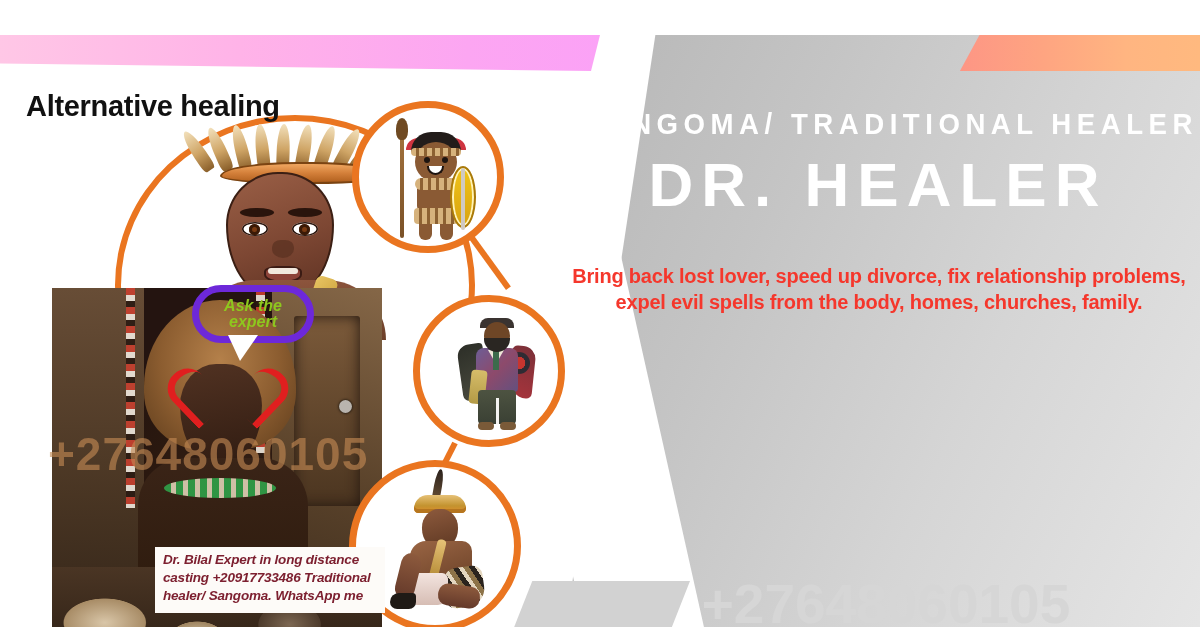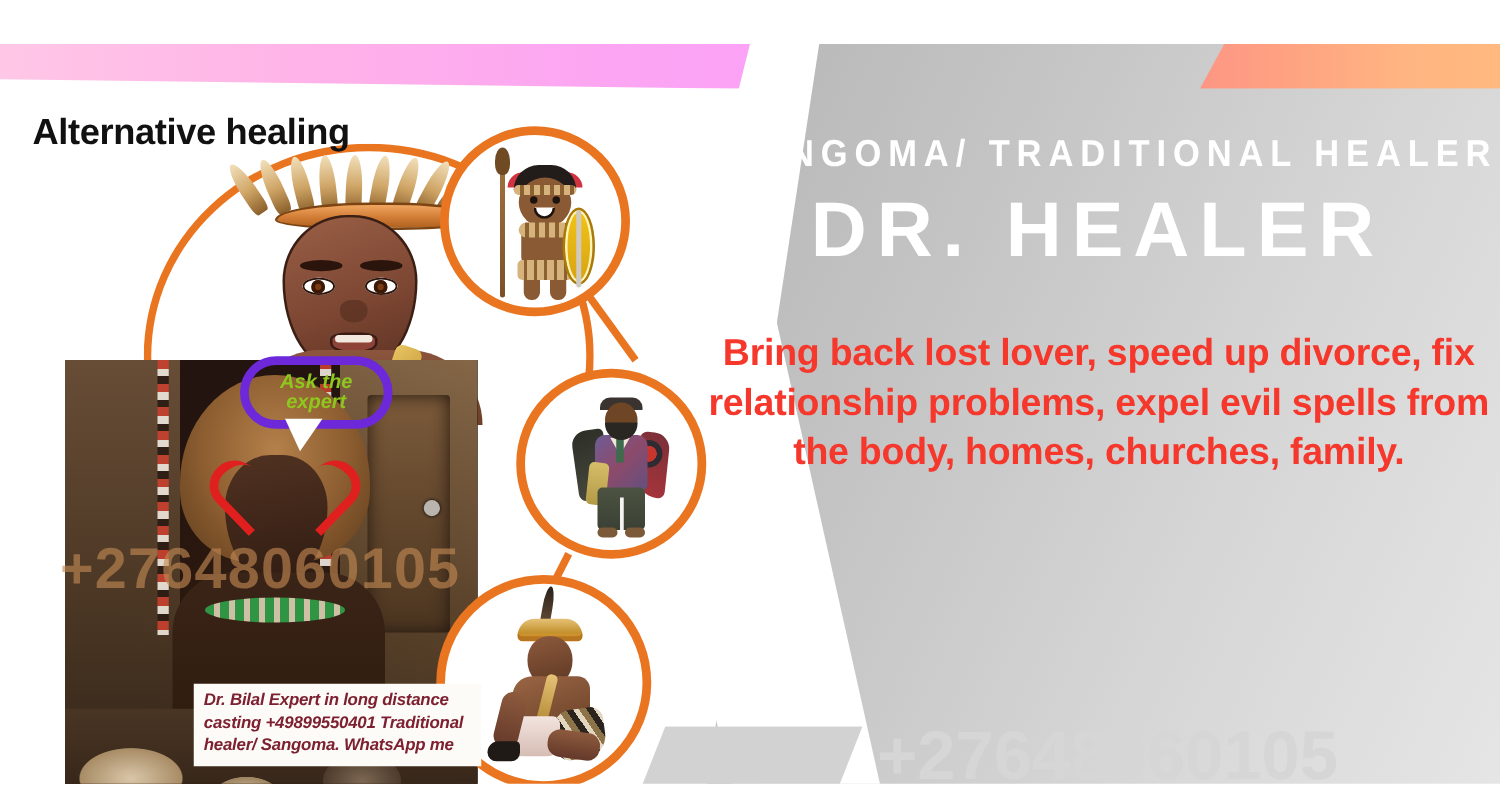--- a/index.html
+++ b/index.html
@@ -287,21 +287,21 @@
     font-family:"Liberation Sans Narrow","Liberation Sans", sans-serif;
     transform:scaleX(.92); white-space:nowrap;
   }
   .bigname {
     position:absolute; left:0; top:104px; width:644px; text-align:center;
     color:#ffffff; font-size:62px; font-weight:700; letter-spacing:8px;
     white-space:nowrap;
   }
   .redblock {
     position:absolute; left:8px; top:218px; width:630px; text-align:center;
-    color:#f5372c; font-size:30px; font-weight:700; line-height:1.32;
+    color:#f5372c; font-size:20px; font-weight:700; line-height:1.32;
     letter-spacing:-0.2px;
   }
   .blackblock {
     position:absolute; left:30px; top:443px; width:600px; text-align:center;
     color:#111111; font-size:29px; font-weight:700; line-height:1.3;
   }
   .wm-right {
     position:absolute; left:30px; top:527px; width:600px; text-align:center;
     color:#d6d6d6; font-size:55px; font-weight:700; letter-spacing:0px;
     white-space:nowrap;
@@ -368,21 +368,21 @@
 
     <div class="watermark-photo">+27648060105</div>
 
     <div class="bubble">
       <div class="bubble-txt">Ask the expert</div>
     </div>
     <div class="bubble-tail"></div>
 
     <div class="heart"></div>
 
-    <div class="caption">Dr. Bilal Expert in long distance casting +49899550401 Traditional healer/ Sangoma. WhatsApp me</div>
+    <div class="caption">Dr. Bilal Expert in long distance casting +20917733486 Traditional healer/ Sangoma. WhatsApp me</div>
 
     <div class="connector conn-1"></div>
     <div class="connector conn-2"></div>
 
     <div class="circ circ-1">
       <div class="kid">
         <div class="kid-spear"></div>
           <div class="kid-tip"></div>
         <div class="kid-hat"></div>
           <div class="kid-head"></div>

